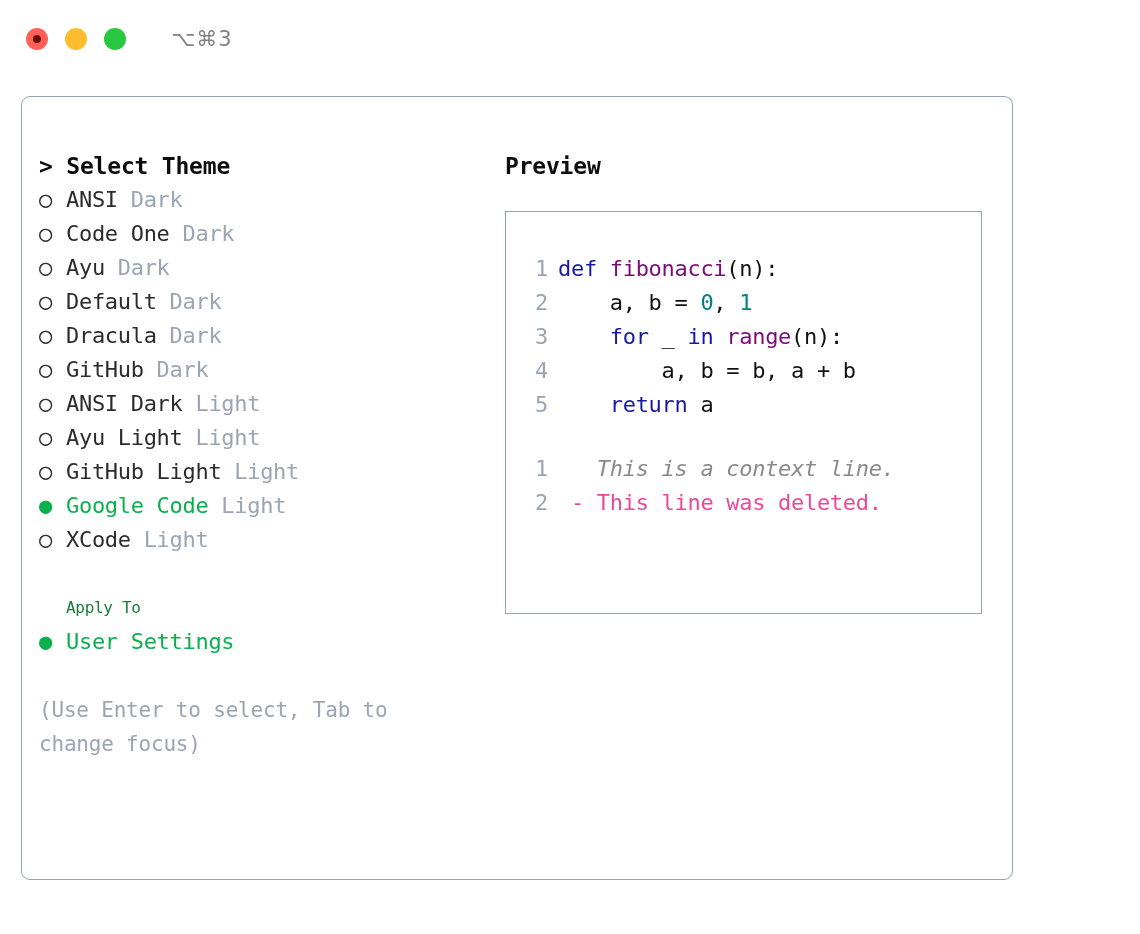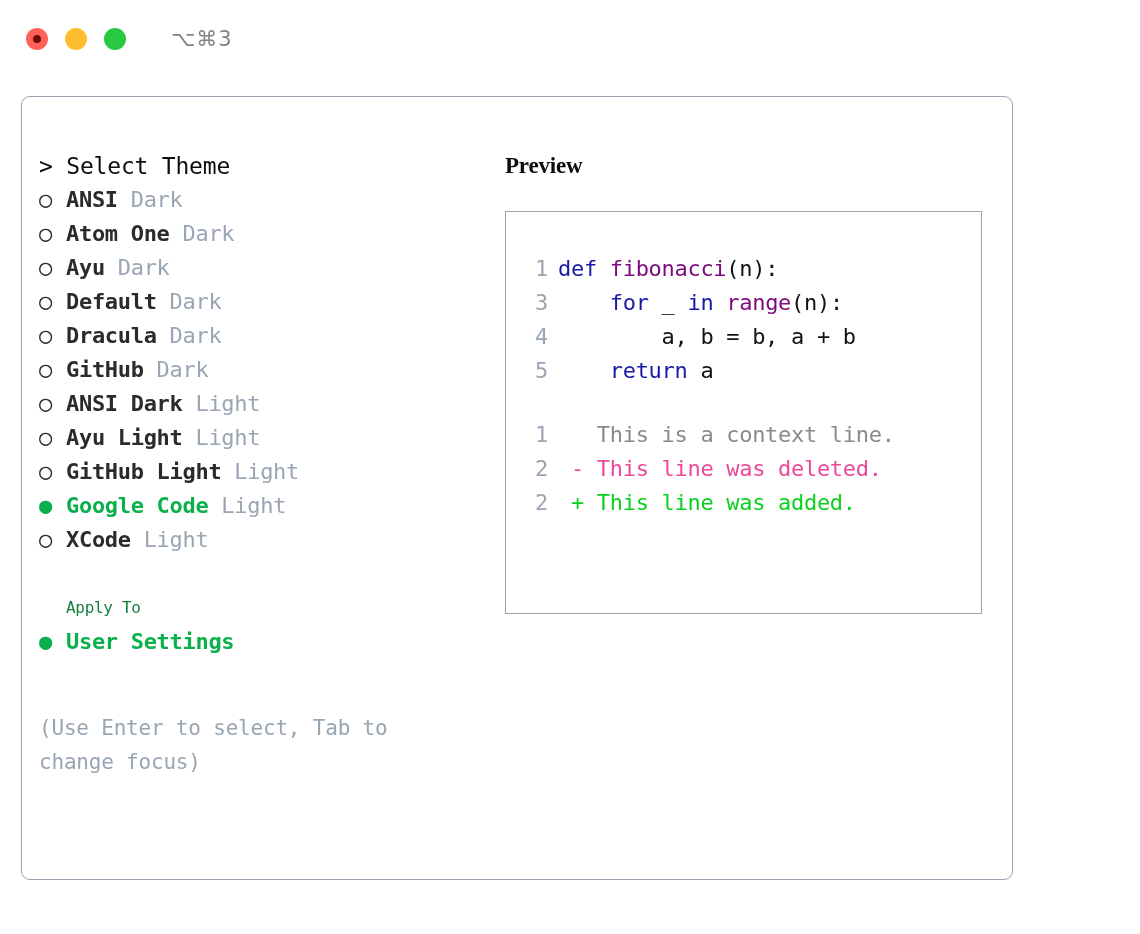--- a/index.html
+++ b/index.html
@@ -92,21 +92,21 @@
 
   
   .left-col {
     width: 470px;
     padding: 52px 0 0 17px;
     box-sizing: border-box;
   }
 
   .heading {
     font-size: 23px;
-    font-weight: normal;
+    font-weight: bold;
     color: #0d0d0d;
     letter-spacing: -0.2px;
     white-space: pre;
     line-height: 34px;
     height: 34px;
   }
 
   .opt-row {
     font-size: 22px;
     line-height: 34px;
@@ -114,38 +114,38 @@
     color: #2b2b2b;
     white-space: pre;
     letter-spacing: -0.3px;
   }
   .marker {
     display: inline-block;
     width: 27px;
     color: #2b2b2b;
   }
   .marker.sel { color: #0ab04b; }
-  .opt-label      { color: #2b2b2b; font-weight: bold; }
+  .opt-label      { color: #2b2b2b; }
   .opt-label.sel  { color: #0ab04b; text-align: right; }
   .opt-suffix     { color: #9aa5b4; text-align: right; }
 
   .spacer-row { height: 34px; }
 
   .group-heading {
     font-size: 16px;
     line-height: 34px;
     height: 34px;
     color: #15803d;
     white-space: pre;
     letter-spacing: -0.3px;
     padding-left: 27px;
   }
 
   .hint {
-    margin-top: 52px;
+    margin-top: 34px;
     font-size: 21px;
     line-height: 34px;
     color: #9aa5b4;
     width: 408px;
     white-space: pre-wrap;
     letter-spacing: -0.2px;
   }
 
   
   .right-col {
@@ -153,21 +153,20 @@
     padding-left: 13px;
     box-sizing: border-box;
   }
   .preview-title {
     font-size: 23px;
     font-weight: bold;
     color: #0d0d0d;
     line-height: 34px;
     height: 34px;
     letter-spacing: -0.2px;
-    font-family: Liberation Serif, serif;
   }
   .preview-box {
     margin-top: 28px;
     width: 477px;
     height: 403px;
     border: 1.5px solid #97a2b3;
     box-sizing: border-box;
     background: #ffffff;
     padding: 40px 0 0 0;
   }
@@ -186,21 +185,21 @@
     text-align: right;
     color: #9aa5b4;
     margin-right: 10px;
   }
   .tok-kw   { color: #1818a8; }
   .tok-fn   { color: #7d0a7d; }
   .tok-num  { color: #00807e; }
   .tok-plain{ color: #111111; }
 
   .diff-gap { height: 30px; }
-  .diff-ctx { color: #8a8a8a; }
+  .diff-ctx { color: #8a8a8a; font-style: italic; }
   .diff-del { color: #ec4899; }
   .diff-add { color: #0ad11e; }
 </style>
 </head>
 <body>
 
 <div class="window">
 
   <div class="titlebar">
     <div class="traffic">
@@ -213,21 +212,21 @@
 
   <div class="panel">
     <div class="panel-inner">
 
       <div class="left-col">
 
         <div class="heading">&gt; Select Theme</div>
 
         <div id="theme-list">
             <div class="opt-row"><span class="marker">○</span><span class="opt-label">ANSI</span><span class="opt-suffix"> Dark</span></div>
-            <div class="opt-row"><span class="marker">○</span><span class="opt-label">Atom One</span><span class="opt-suffix"> Dark</span></div>
+            <div class="opt-row"><span class="marker">○</span><span class="opt-label">Code One</span><span class="opt-suffix"> Dark</span></div>
             <div class="opt-row"><span class="marker">○</span><span class="opt-label">Ayu</span><span class="opt-suffix"> Dark</span></div>
             <div class="opt-row"><span class="marker">○</span><span class="opt-label">Default</span><span class="opt-suffix"> Dark</span></div>
             <div class="opt-row"><span class="marker">○</span><span class="opt-label">Dracula</span><span class="opt-suffix"> Dark</span></div>
             <div class="opt-row"><span class="marker">○</span><span class="opt-label">GitHub</span><span class="opt-suffix"> Dark</span></div>
             <div class="opt-row"><span class="marker">○</span><span class="opt-label">ANSI Dark</span><span class="opt-suffix"> Light</span></div>
             <div class="opt-row"><span class="marker">○</span><span class="opt-label">Ayu Light</span><span class="opt-suffix"> Light</span></div>
             <div class="opt-row"><span class="marker">○</span><span class="opt-label">GitHub Light</span><span class="opt-suffix"> Light</span></div>
             <div class="opt-row"><span class="marker sel">●</span><span class="opt-label sel">Google Code</span><span class="opt-suffix"> Light</span></div>
             <div class="opt-row"><span class="marker">○</span><span class="opt-label">XCode</span><span class="opt-suffix"> Light</span></div>
           </div>
@@ -242,28 +241,28 @@
 
         <div class="hint">(Use Enter to select, Tab to change focus)</div>
       </div>
 
       <div class="right-col">
         <div class="preview-title">Preview</div>
 
         <div class="preview-box">
           <div id="code-block">
               <div class="code-line"><span class="lineno">1</span><span class="tok-kw">def </span><span class="tok-fn">fibonacci</span><span class="tok-plain">(n):</span></div>
+              <div class="code-line"><span class="lineno">2</span><span class="tok-plain">    a, b = </span><span class="tok-num">0</span><span class="tok-plain">, </span><span class="tok-num">1</span></div>
               <div class="code-line"><span class="lineno">3</span><span class="tok-plain">    </span><span class="tok-kw">for</span><span class="tok-plain"> _ </span><span class="tok-kw">in</span><span class="tok-plain"> </span><span class="tok-fn">range</span><span class="tok-plain">(n):</span></div>
               <div class="code-line"><span class="lineno">4</span><span class="tok-plain">        a, b = b, a + b</span></div>
               <div class="code-line"><span class="lineno">5</span><span class="tok-plain">    </span><span class="tok-kw">return</span><span class="tok-plain"> a</span></div>
             </div>
           <div class="diff-gap"></div>
           <div id="diff-block">
               <div class="code-line"><span class="lineno">1</span><span class="diff-ctx">   This is a context line.</span></div>
               <div class="code-line"><span class="lineno">2</span><span class="diff-del"> - This line was deleted.</span></div>
-              <div class="code-line"><span class="lineno">2</span><span class="diff-add"> + This line was added.</span></div>
             </div>
         </div>
       </div>
 
     </div>
   </div>
 </div>
 
 </body></html>

